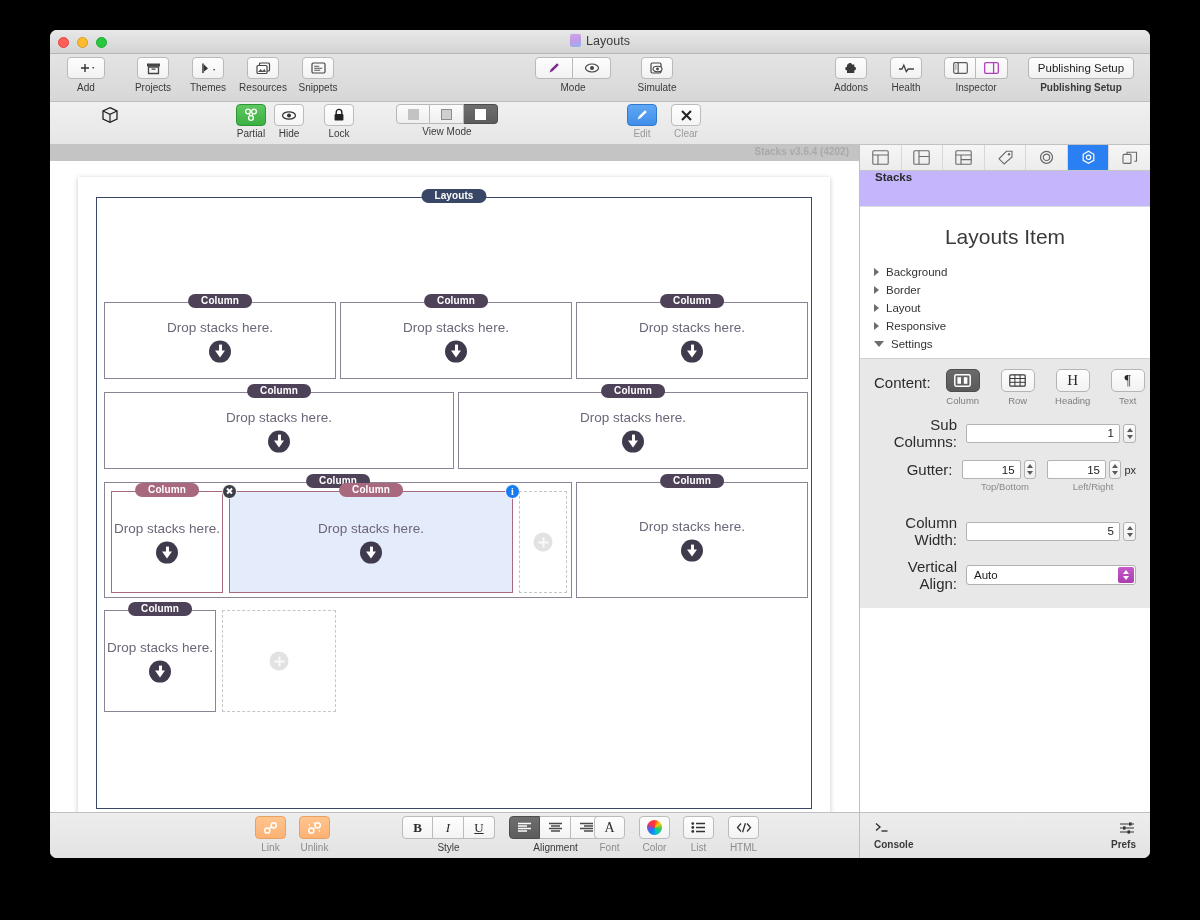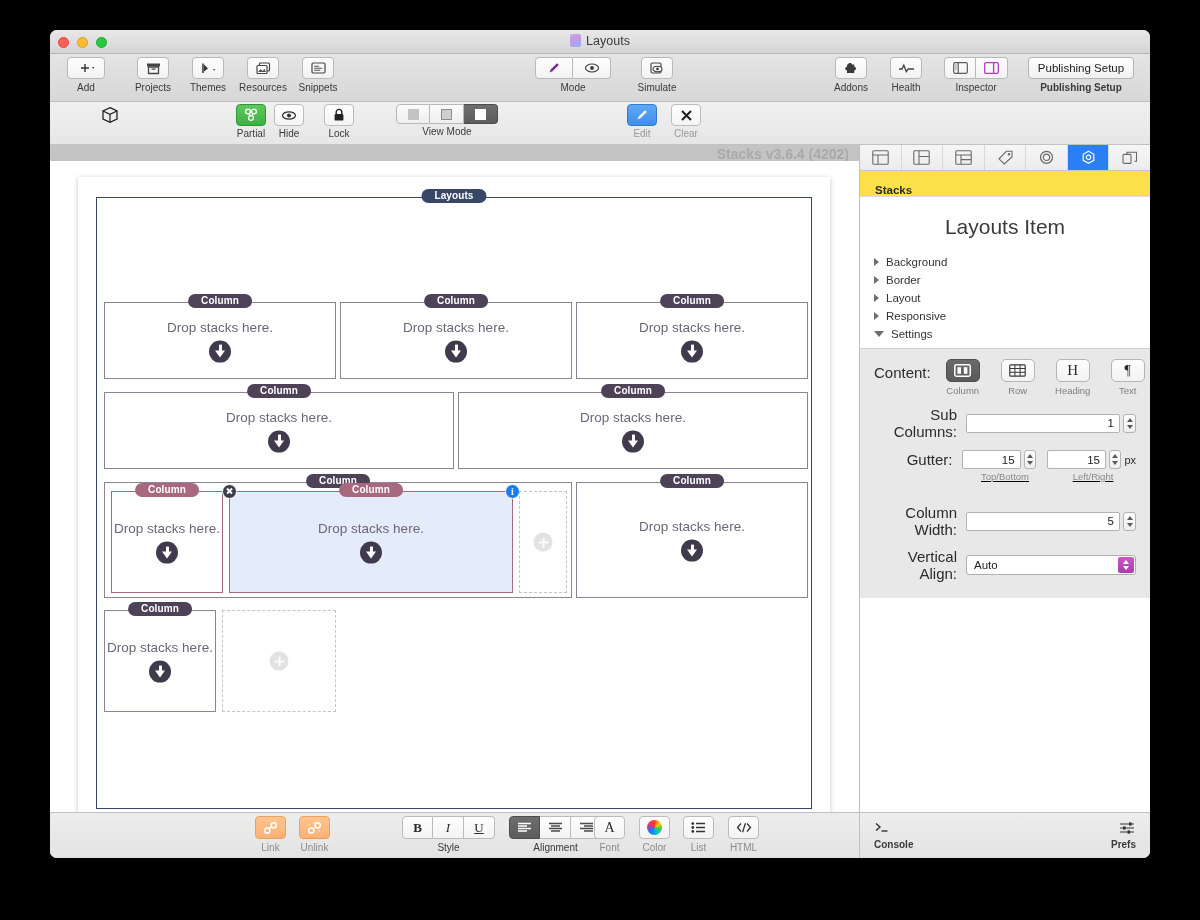--- a/index.html
+++ b/index.html
@@ -113,21 +113,21 @@
   .vm-sq.outl { background: #cfcfcf; border: 1.5px solid #8d8d8d; }
   .vm-sq.white { background: #fff; border: 1.5px solid #fff; }
 
   
   #body { flex: 1; display: flex; min-height: 0; }
 
   
   #canvaswrap { flex: 1; position: relative; background: #ffffff; overflow: hidden;
      border-right: 1px solid #bfbfbf; display:flex; flex-direction:column; }
   #canvas-topstrip { height: 16px; background: #c4c4c4; position: relative; flex:none; }
-  #version { position: absolute; right: 10px; top: 1px; font-size: 14px; color: #a9a9a9; font-weight: 700; }
+  #version { position: absolute; right: 10px; top: 1px; font-size: 10px; color: #a9a9a9; font-weight: 700; }
   #canvas-area { flex: 1; background: #ffffff; position: relative; overflow: hidden; }
 
   #page {
     position: absolute; left: 28px; top: 16px; width: 752px; height: 640px;
     background: #fff; box-shadow: 0 1px 5px rgba(0,0,0,0.22);
   }
 
   
   .frame { position: absolute; background: #fff; }
   .frame.outer { border: 1.5px solid #394766; }
@@ -211,22 +211,22 @@
   #inspector { width: 290px; background: #fff; display:flex; flex-direction:column; flex:none; }
   #insp-tabs {
     height: 26px; background: linear-gradient(#f6f6f6,#ececec);
     border-bottom: 1px solid #c6c6c6; display: flex; flex: none;
   }
   .itab { flex: 1; display:flex; align-items:center; justify-content:center;
           border-right: 1px solid #d8d8d8; }
   .itab:last-child { border-right: none; }
   .itab.active { background: #2a7ff2; }
   #insp-sub {
-    height: 26px; background: #fde047; border-bottom: 1px solid #dcdcdc;
-    display:flex; align-items:flex-end; padding-left: 15px; flex:none;
+    height: 36px; background: #c4b5fd; border-bottom: 1px solid #dcdcdc;
+    display:flex; align-items:flex-start; padding-left: 15px; flex:none;
   }
   #insp-sub span { font-size: 11.5px; font-weight: 700; color: #2a2a2a; }
   #insp-body { flex: 1; overflow: hidden; background: #fff; }
   #insp-title { text-align:center; font-size: 21px; color: #3a3a3a; padding: 18px 0 14px; font-weight: 400; }
   .disc { padding: 3px 0 3px 14px; font-size: 11.5px; color: #333; display:flex; align-items:center; gap: 7px; }
   .tri { width: 0; height: 0; border-left: 5px solid #6d6d6d; border-top: 4px solid transparent; border-bottom: 4px solid transparent; }
   .tri.open { border-left: 5px solid transparent; border-right: 5px solid transparent; border-top: 6px solid #6d6d6d; border-bottom: none; }
 
   #settings-panel { background: #e8e8e8; border-top: 1px solid #d0d0d0; padding: 10px 14px 16px; margin-top: 5px; }
   .row { display:flex; align-items:center; margin-bottom: 10px; }
@@ -740,21 +740,21 @@
                 <i class="dn"></i>
               </div>
             <div class="field" style="width:62px; margin-left:11px;">15</div>
             <div class="stepper">
                 <i class="up"></i>
                 <i class="dn"></i>
               </div>
             <span style="font-size:11px;color:#2c2c2c;margin-left:3px;">px</span>
           </div>
 
-          <div class="row" style="margin-bottom:22px;text-decoration:underline;">
+          <div class="row" style="margin-bottom:22px;">
             <div class="rlabel"></div>
             <div class="sublbl" style="width:78px;">Top/Bottom</div>
             <div class="sublbl" style="width:78px; margin-left:10px;">Left/Right</div>
           </div>
 
           <div class="row">
             <div class="rlabel">Column Width:</div>
             <div class="field" style="flex:1;">5</div>
             <div class="stepper">
                 <i class="up"></i>

